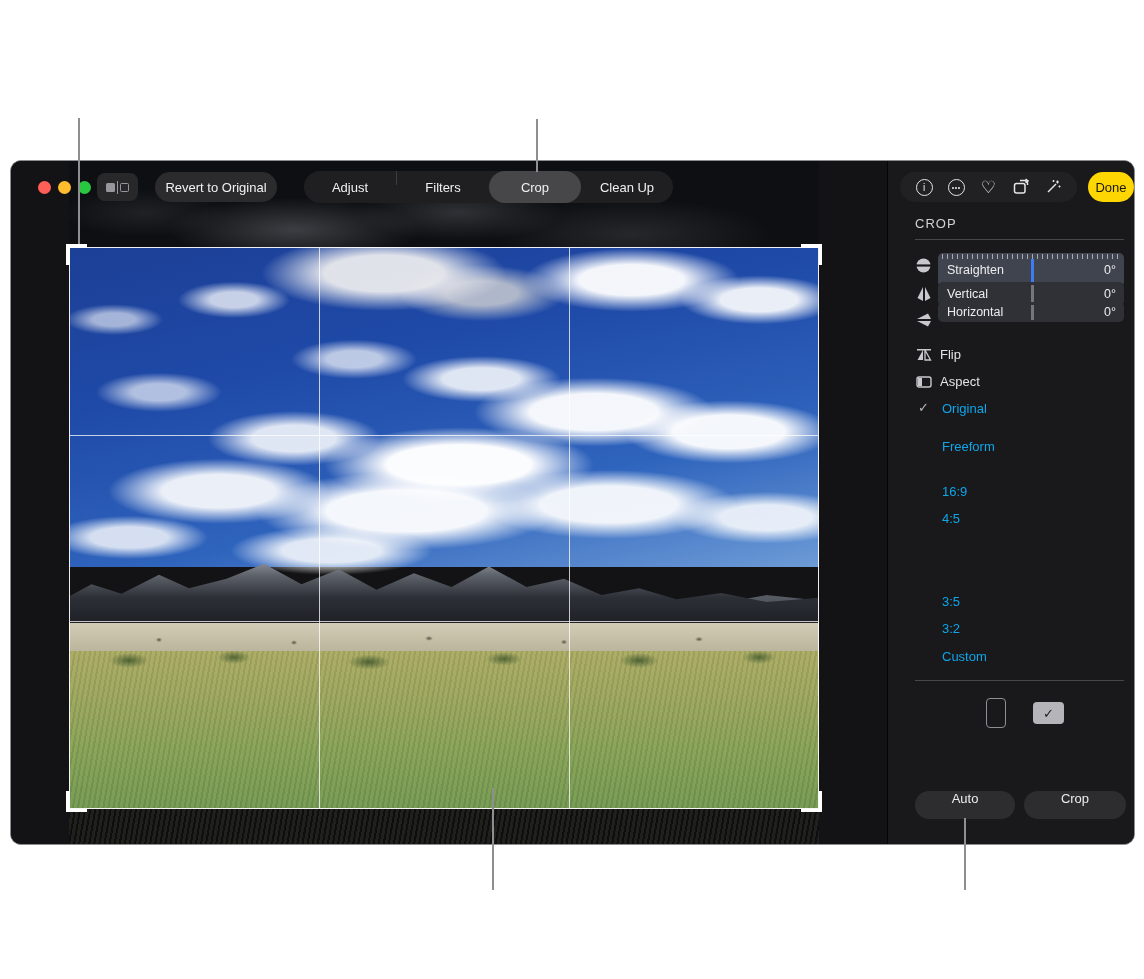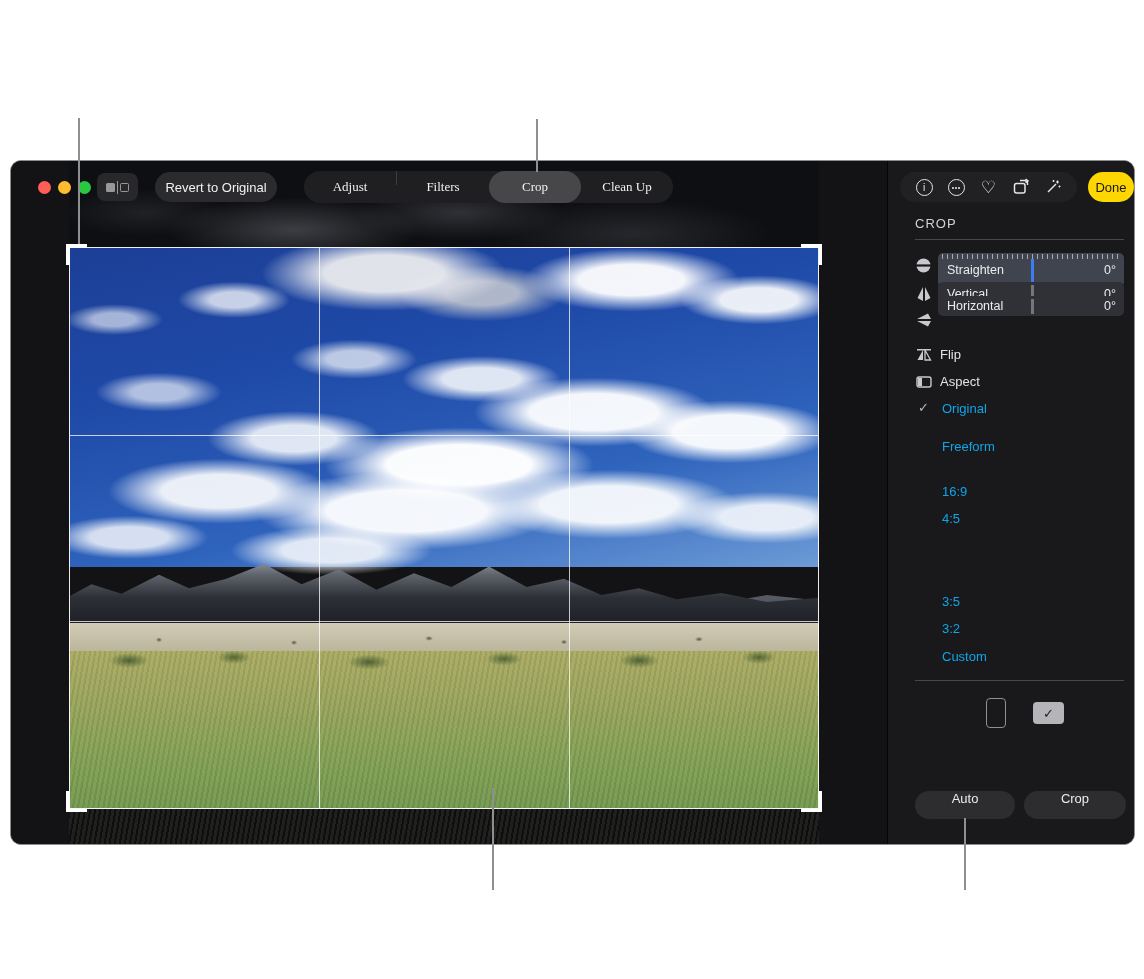--- a/index.html
+++ b/index.html
@@ -101,21 +101,21 @@
   
   .traffic { position:absolute; top:20px; width:13px; height:13px; border-radius:50%; }
   .pill { position:absolute; border-radius:15px; background:#2b2b2d; color:#f2f2f3;
           font-size:13px; display:flex; align-items:center; justify-content:center; }
   .zoom-ctrl { left:86px; top:12px; width:41px; height:28px; border-radius:8px; background:#28282a; gap:2px; }
   .zc-sq1 { width:9px; height:9px; background:#97979b; border-radius:1.5px; }
   .zc-div { width:1.5px; height:13px; background:#97979b; }
   .zc-sq2 { width:9px; height:9px; border:1.5px solid #97979b; border-radius:1.5px; }
   .revert { left:144px; top:11px; width:122px; height:30px; }
   .segmented { position:absolute; left:293px; top:10px; width:369px; height:32px; border-radius:16px;
-               background:#1f1f21; display:flex; align-items:flex-start;font-family:Liberation Serif, serif; }
+               background:#1f1f21; display:flex; align-items:flex-start; }
   .segment { position:relative; flex:1; height:32px; display:flex; align-items:center; justify-content:center;
              color:#f0f0f2; font-size:13px; border-radius:16px; }
   .segment.selected { background:#47474a; }
   .seg-div { width:1px; height:14px; background:#3d3d40; }
   .icon-cluster { position:absolute; left:889px; top:11px; width:177px; height:30px; border-radius:15px;
                   background:#212123; display:flex; align-items:center; justify-content:space-around; padding:0 8px; }
   .tb-icon { color:#e6e6e9; display:flex; align-items:center; justify-content:center; width:22px; height:22px; }
   .circ-icon { width:17px; height:17px; border:1.5px solid #e6e6e9; border-radius:50%;
                display:flex; align-items:center; justify-content:center; font-size:10px; color:#e6e6e9; }
   .heart-glyph { font-size:17px; line-height:17px; }
@@ -255,21 +255,21 @@
         <span class="lbl">Vertical</span>
         <span class="val">0°</span>
       </div>
 
       <div class="sb-icon" style="top:150px;">
         <svg width="16" height="16" viewBox="0 0 16 16">
             <path d="M1 7 L15 7 L12 1.5 Z" fill="#c9c9cd"></path>
             <path d="M1 9 L15 9 L12 14.5 Z" fill="#c9c9cd"></path>
           </svg>
       </div>
-      <div class="slider-row row-plain" style="top:135px; height:20px;">
+      <div class="slider-row row-plain" style="top:141px; height:20px;">
         <div class="center-line gray"></div>
         <span class="lbl">Horizontal</span>
         <span class="val">0°</span>
       </div>
 
       <div class="sb-icon" style="top:185px;">
         <svg width="16" height="16" viewBox="0 0 16 16">
             <path d="M7 3 L7 13 L1.5 13 Z" fill="#c9c9cd"></path>
             <path d="M9 3 L9 13 L14.5 13 Z" fill="none" stroke="#c9c9cd" stroke-width="1.3"></path>
             <rect x="1" y="2" width="14" height="1.5" fill="#c9c9cd"></rect>

